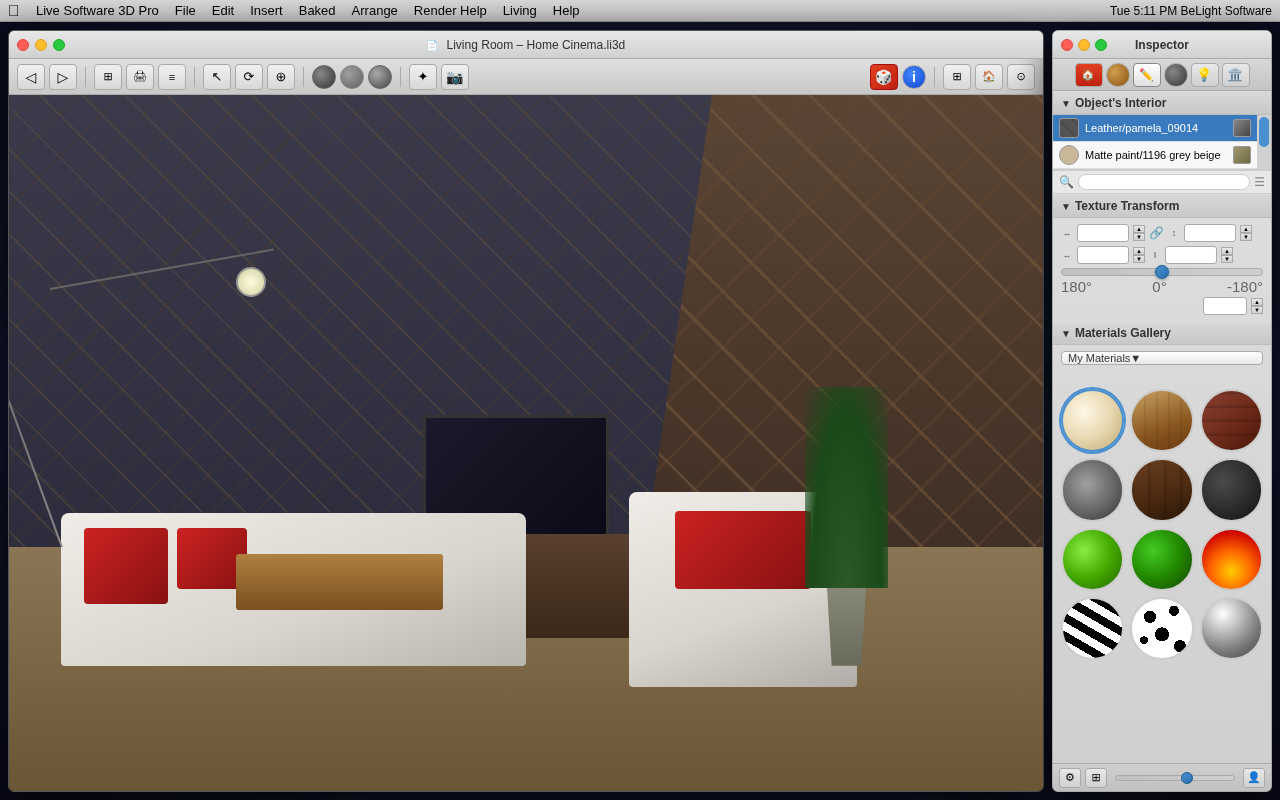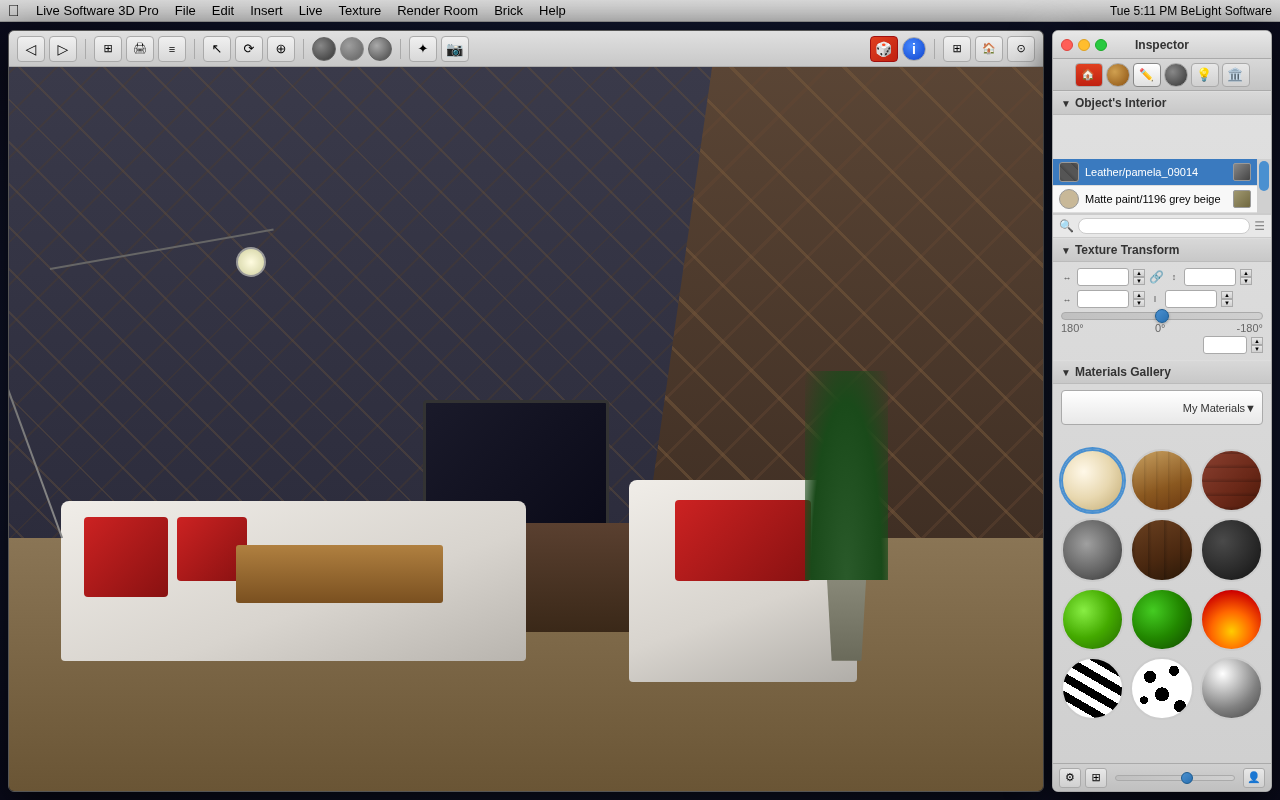--- a/index.html
+++ b/index.html
@@ -393,21 +393,20 @@
       align-items: center;
     }
 
     
     .materials-list-wrap {
       display: flex;
       max-height: 85px;
       overflow: hidden;
       background: #f8f8f8;
       border-bottom: 1px solid #ccc;
-      margin-top: 44px;
     }
     .materials-list-inner { flex: 1; overflow-y: hidden; }
 
     
     .texture-section {
       padding: 6px 8px;
     }
     .tex-row {
       display: flex;
       align-items: center;
@@ -477,47 +476,47 @@
       top: -4px;
       left: 50%;
       transform: translateX(-50%);
       border: 1px solid #1a5a90;
       box-shadow: 0 1px 3px rgba(0,0,0,0.3);
       cursor: pointer;
     }
     .rotation-labels {
       display: flex;
       justify-content: space-between;
-      font-size: 11px;
+      font-size: 15px;
       color: #666;
     }
     .rotation-value-row {
       display: flex;
       align-items: center;
       gap: 4px;
       margin-top: 2px;
     }
 
     
     .gallery-section {
       padding: 6px 8px;
     }
     .gallery-dropdown {
       width: 100%;
-      height: 35px;
+      height: 14px;
       border: 1px solid #aaa;
       border-radius: 4px;
       background: linear-gradient(to bottom, #fff, #e8e8e8);
       font-size: 11px;
       padding: 0 6px;
       color: #333;
       cursor: pointer;
       display: flex;
       align-items: center;
-      justify-content: flex-end;
+      justify-content: flex-start;
       margin-bottom: 24px;
     }
     .gallery-grid {
       display: grid;
       grid-template-columns: repeat(3, 1fr);
       gap: 6px;
     }
     .gallery-item {
       width: 100%;
       aspect-ratio: 1;
@@ -659,34 +658,45 @@
   </style>
 </head>
 <body>
 
 <div class="menubar">
   <span class="menubar-apple"></span>
   <span class="menubar-item">Live Software 3D Pro</span>
   <span class="menubar-item">File</span>
   <span class="menubar-item">Edit</span>
   <span class="menubar-item">Insert</span>
-  <span class="menubar-item">Live</span>
-  <span class="menubar-item">Texture</span>
-  <span class="menubar-item">Render Room</span>
-  <span class="menubar-item">Brick</span>
+  <span class="menubar-item">Baked</span>
+  <span class="menubar-item">Arrange</span>
+  <span class="menubar-item">Render Help</span>
+  <span class="menubar-item">Living</span>
   <span class="menubar-item">Help</span>
   <div class="menubar-right">
     <span>Tue 5:11 PM   BeLight Software</span>
   </div>
 </div>
 
 <div class="main-area">
 
   <div class="app-window">
 
+    <div class="title-bar">
+      <div class="traffic-lights">
+        <div class="tl tl-red"></div>
+        <div class="tl tl-yellow"></div>
+        <div class="tl tl-green"></div>
+      </div>
+      <span class="title-text">
+        <span class="title-icon">📄</span>
+        <span>Living Room – Home Cinema.li3d</span>
+      </span>
+    </div>
 
     <div class="toolbar">
       <div class="toolbar-btn">◁</div>
       <div class="toolbar-btn">▷</div>
       <div class="toolbar-separator"></div>
       <div class="toolbar-btn" style="font-size:11px;">⊞</div>
       <div class="toolbar-btn" style="font-size:11px;">🖨</div>
       <div class="toolbar-btn" style="font-size:11px;">≡</div>
       <div class="toolbar-separator"></div>
       <div class="toolbar-btn" style="font-size:13px;">↖</div>

